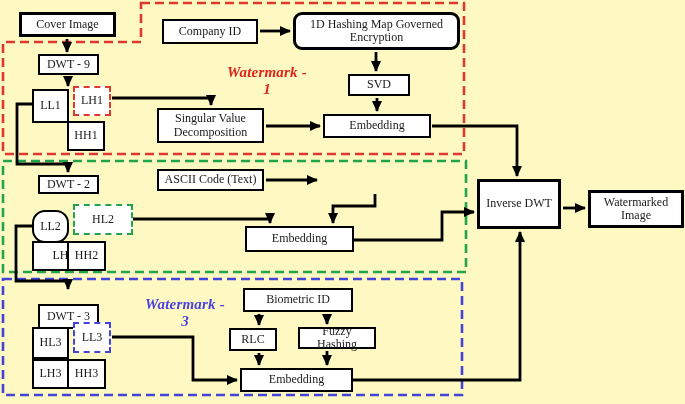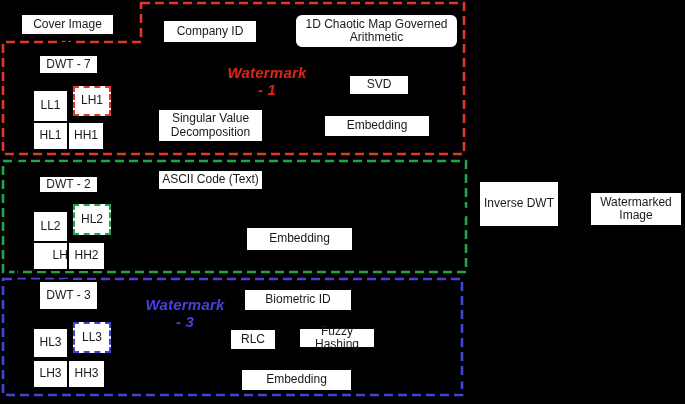--- a/index.html
+++ b/index.html
@@ -1,18 +1,18 @@
 <!DOCTYPE html>
 <html><head>
 <meta charset="utf-8">
 <style>
   html,body{margin:0;padding:0;background:#ffffff;}
   .stage{
-    position:relative;width:685px;height:404px;background:#000000;overflow:hidden;
-    font-family:Liberation Sans, sans-serif;
+    position:relative;width:685px;height:404px;background:#fef9c3;overflow:hidden;
+    font-family:Liberation Serif, serif;
   }
   .layer{position:absolute;left:0;top:0;width:685px;height:404px;}
   .node{
     position:absolute;box-sizing:border-box;background:#ffffff;
     border:2.5px solid #000;display:flex;align-items:center;justify-content:center;
     text-align:center;font-size:12px;line-height:1.12;color:#1a1a1a;padding:1px 2px;
     z-index:3;
   }
   .b3{border-width:3px;}
   .rounded{border-radius:9px;}
@@ -66,43 +66,42 @@
       <polyline points="327,314 327,324" marker-end="url(#ah)"></polyline>
       <polyline points="259,353 259,365" marker-end="url(#ah)"></polyline>
       <polyline points="327,351 327,365" marker-end="url(#ah)"></polyline>
       <polyline points="353,380 520,380 520,232" marker-end="url(#ah)"></polyline>
       <polyline points="563,208 585,208" marker-end="url(#ah)"></polyline>
     </g>
   </svg>
 
   <div class="node b3" style="left:19px;top:12px;width:97px;height:25px;">Cover Image</div>
 
-  <div class="node" style="left:38px;top:54px;width:61px;height:21px;">DWT - 7</div>
+  <div class="node" style="left:38px;top:54px;width:61px;height:21px;">DWT - 9</div>
 
   <div class="node" style="left:32px;top:89px;width:37px;height:34px;">LL1</div>
   <div class="node dash-red" style="left:73px;top:86px;width:38px;height:30px;">LH1</div>
-  <div class="node" style="left:32px;top:121px;width:37px;height:30px;">HL1</div>
   <div class="node" style="left:67px;top:121px;width:38px;height:30px;">HH1</div>
 
   <div class="node" style="left:162px;top:19px;width:96px;height:25px;">Company ID</div>
-  <div class="node b3 rounded" style="left:293px;top:12px;width:167px;height:38px;">1D Chaotic Map Governed Arithmetic</div>
+  <div class="node b3 rounded" style="left:293px;top:12px;width:167px;height:38px;">1D Hashing Map Governed Encryption</div>
   <div class="node" style="left:348px;top:74px;width:62px;height:22px;">SVD</div>
   <div class="node" style="left:157px;top:108px;width:107px;height:35px;">Singular Value Decomposition</div>
   <div class="node" style="left:323px;top:114px;width:108px;height:24px;">Embedding</div>
 
   <div class="node" style="left:38px;top:175px;width:61px;height:19px;">DWT - 2</div>
-  <div class="node" style="left:32px;top:210px;width:37px;height:33px;">LL2</div>
-  <div class="node dash-green" style="left:73px;top:204px;width:38px;height:31px;">HL2</div>
+  <div class="node" style="left:32px;top:210px;width:37px;height:33px;border-radius:13px;">LL2</div>
+  <div class="node dash-green" style="left:73px;top:204px;width:60px;height:31px;">HL2</div>
   <div class="node" style="left:32px;top:241px;width:37px;height:30px;padding-left:28px;">LH2</div>
   <div class="node" style="left:67px;top:241px;width:39px;height:30px;">HH2</div>
 
   <div class="node" style="left:157px;top:169px;width:107px;height:22px;">ASCII Code (Text)</div>
   <div class="node" style="left:245px;top:226px;width:109px;height:26px;">Embedding</div>
 
-  <div class="node" style="left:38px;top:280px;width:61px;height:31px;">DWT - 3</div>
+  <div class="node" style="left:38px;top:304px;width:61px;height:25px;">DWT - 3</div>
   <div class="node" style="left:32px;top:327px;width:37px;height:32px;">HL3</div>
   <div class="node dash-blue" style="left:73px;top:322px;width:38px;height:31px;">LL3</div>
   <div class="node" style="left:32px;top:359px;width:37px;height:30px;">LH3</div>
   <div class="node" style="left:67px;top:359px;width:39px;height:30px;">HH3</div>
 
   <div class="node" style="left:243px;top:288px;width:110px;height:24px;">Biometric ID</div>
   <div class="node" style="left:229px;top:328px;width:48px;height:23px;">RLC</div>
   <div class="node" style="left:298px;top:327px;width:78px;height:22px;">Fuzzy Hashing</div>
   <div class="node" style="left:240px;top:368px;width:113px;height:24px;">Embedding</div>
 

